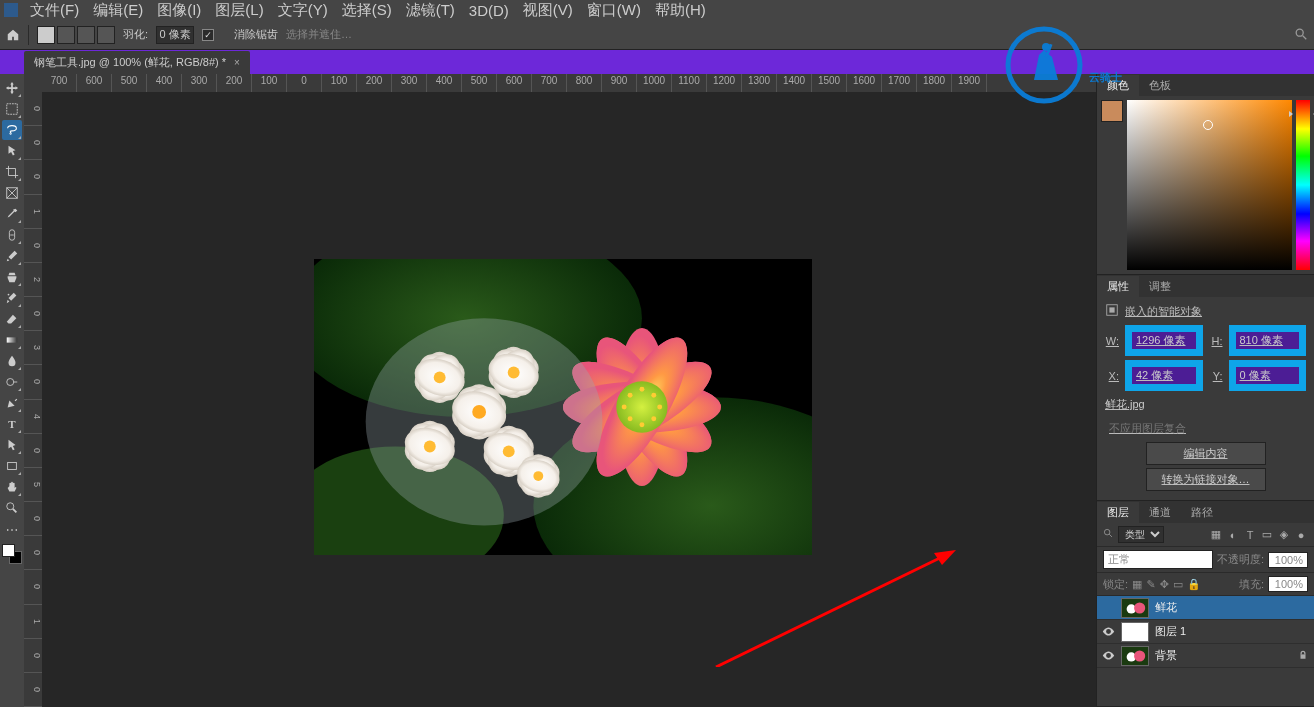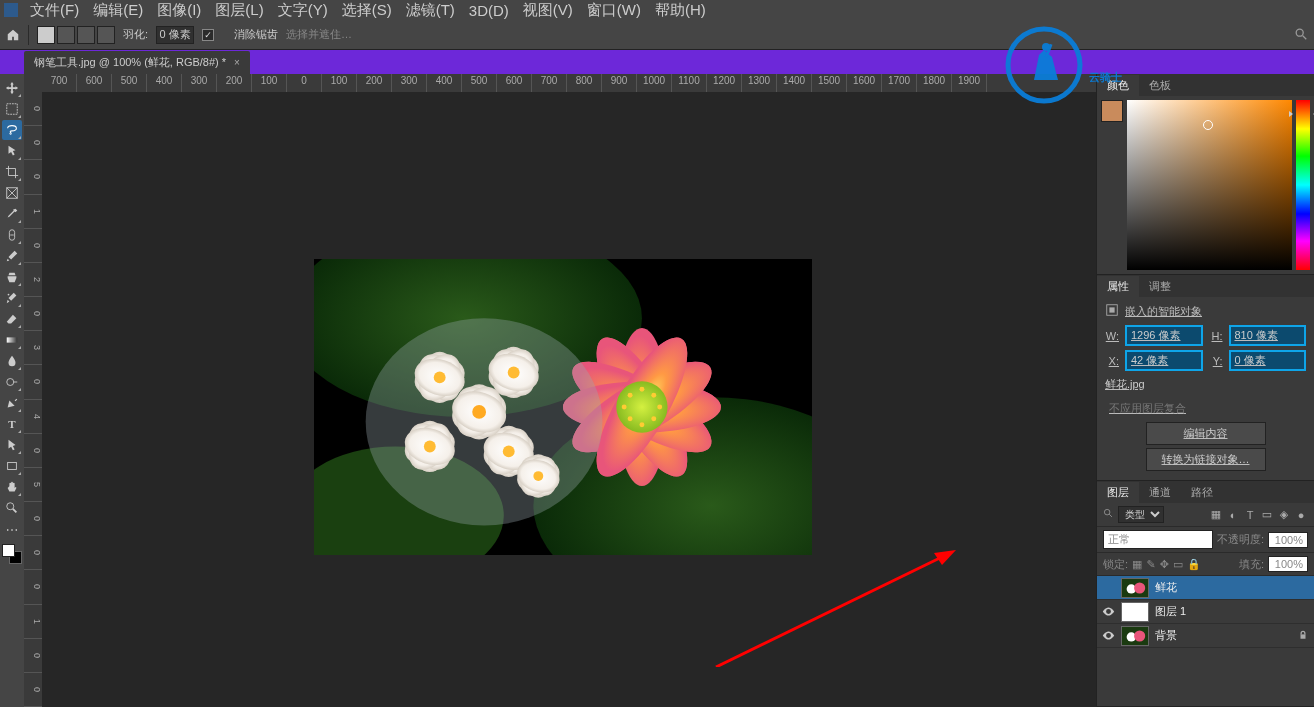--- a/index.html
+++ b/index.html
@@ -46,21 +46,21 @@
 .picker-current { width: 22px; height: 22px; background: #c98b5c; border: 1px solid #222; }
 .picker-field { flex: 1; height: 170px; position: relative; background: linear-gradient(to bottom, transparent 0%, #000 100%), linear-gradient(to right, #fff 0%, #ff8800 100%); }
 .picker-circle { position: absolute; width: 10px; height: 10px; border: 1px solid #fff; border-radius: 50%; top: 20px; left: 76px; }
 .hue-strip { width: 14px; height: 170px; background: linear-gradient(to bottom, #f00 0%, #ff0 17%, #0f0 33%, #0ff 50%, #00f 67%, #f0f 83%, #f00 100%); position: relative; }
 .hue-ptr { position: absolute; left: -3px; right: -3px; height: 2px; top: 13px; }
 .hue-ptr::before, .hue-ptr::after { content: ""; position: absolute; width: 0; height: 0; border-top: 3px solid transparent; border-bottom: 3px solid transparent; top: -2px; }
 .hue-ptr::before { left: -4px; border-left: 4px solid #ccc; }
 .hue-ptr::after { right: -4px; border-right: 4px solid #ccc; }
 .prop-row { display: flex; gap: 6px; margin: 4px 0; align-items: center; }
 .prop-row .lbl { width: 14px; text-align: right; }
-.prop-row .field { flex: 1; background: #0c4a6e; border: 2px solid #0ea5e9; padding: 1px 4px; color: #ccc; }
+.prop-row .field { flex: 1; background: #4c1d95; border: 7px solid #0ea5e9; padding: 1px 4px; color: #ccc; }
 .prop-btn { background: #4a4a4a; border: 1px solid #222; padding: 3px 12px; color: #ccc; cursor: pointer; text-align: center; margin: 3px auto; display: block; width: 120px; }
 .layers-header { display: flex; align-items: center; gap: 4px; padding: 3px 6px; border-bottom:1px solid #2a2a2a; }
 .layers-header select { background: #303030; border: 1px solid #222; color: #ccc; font-size: 10px; padding: 1px 2px; }
 .layer-icons { margin-left:auto; display:flex; gap:6px; color:#aaa; font-size:11px; }
 .layer-row { display: flex; align-items: center; height: 24px; padding: 0 4px; gap: 6px; border-bottom: 1px solid #2e2e2e; }
 .layer-row.selected { background: #2c6aa0; }
 .eye { width: 14px; height: 14px; display: flex; align-items: center; justify-content: center; color: #ccc; cursor: pointer; }
 .layer-thumb { width: 28px; height: 20px; background: #222; border: 1px solid #666; display:flex; align-items:center; justify-content:center; font-size:8px; overflow:hidden; }
 .layer-name { font-size: 11px; color: #eee; }
 .layer-lock { margin-left: auto; width: 12px; height: 12px; color: #aaa; }

